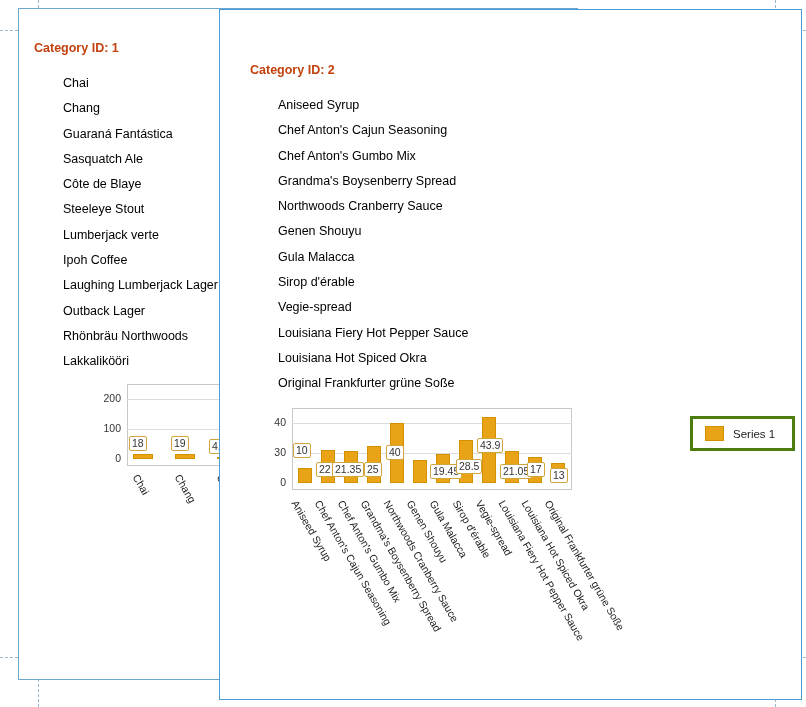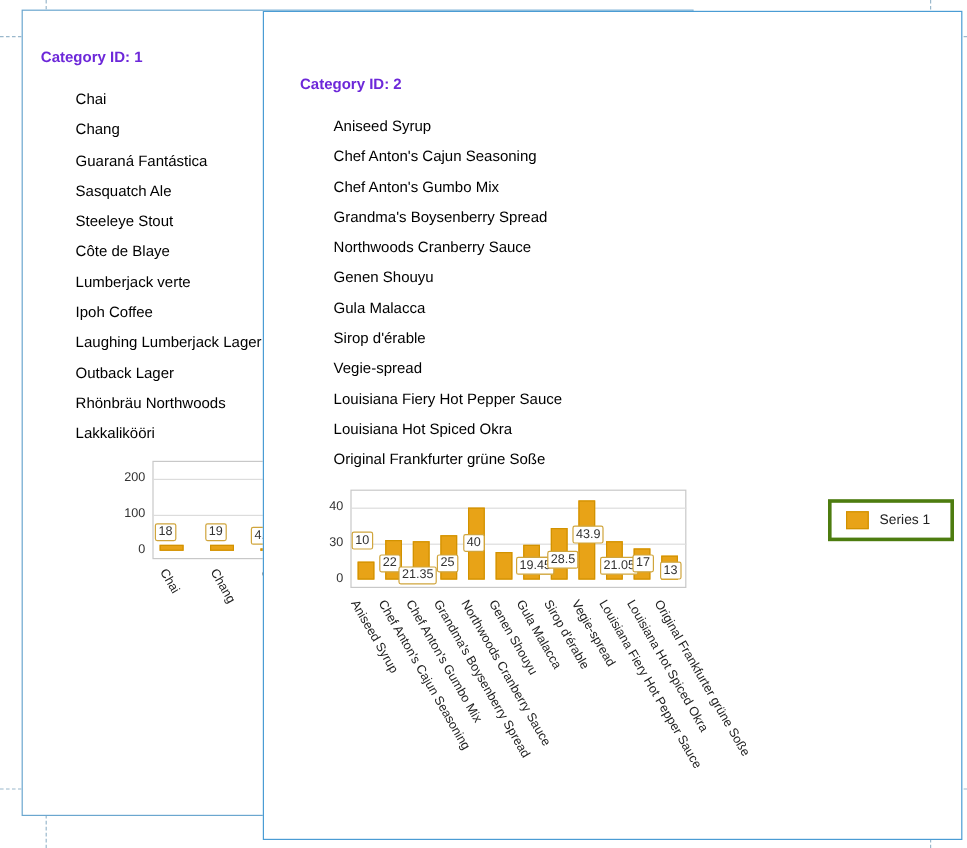--- a/index.html
+++ b/index.html
@@ -51,21 +51,21 @@
     position: absolute;
     left: 0;
     right: 0;
     height: 0;
     border-top: 1px dashed #9ab8cc;
   }
 
   .cat-title {
     position: absolute;
     font-size: 12.5px;
-    color: #6d28d9;
+    color: #c2410c;
     font-weight: bold;
     white-space: nowrap;
   }
 
   .prod-list {
     position: absolute;
     margin: 0;
     padding: 0;
     list-style: none;
   }
@@ -160,22 +160,22 @@
 
   <div class="page" id="page-back">
 
     <div class="cat-title" style="left:15px; top:32px;">Category ID: 1</div>
 
     <ul class="prod-list" style="left:44px; top:62px;">
       <li>Chai</li>
       <li>Chang</li>
       <li>Guaraná Fantástica</li>
       <li>Sasquatch Ale</li>
+      <li>Côte de Blaye</li>
       <li>Steeleye Stout</li>
-      <li>Côte de Blaye</li>
       <li>Lumberjack verte</li>
       <li>Ipoh Coffee</li>
       <li>Laughing Lumberjack Lager</li>
       <li>Outback Lager</li>
       <li>Rhönbräu Northwoods</li>
       <li>Lakkalikööri</li>
     </ul>
 
     <div class="chart-wrap" style="left:50px; top:375px; width:300px; height:220px;">
 
@@ -245,21 +245,21 @@
       <div class="bar" style="left:153px; top:68px; width:14px; height:23px;"></div>
       <div class="bar" style="left:176px; top:62px; width:14px; height:29px;"></div>
       <div class="bar" style="left:199px; top:48px; width:14px; height:43px;"></div>
       <div class="bar" style="left:222px; top:25px; width:14px; height:66px;"></div>
       <div class="bar" style="left:245px; top:59px; width:14px; height:32px;"></div>
       <div class="bar" style="left:268px; top:65px; width:14px; height:26px;"></div>
       <div class="bar" style="left:291px; top:71px; width:14px; height:20px;"></div>
 
       <div class="dlabel" style="left:33px; top:51px;">10</div>
       <div class="dlabel" style="left:56px; top:70px;">22</div>
-      <div class="dlabel" style="left:72px; top:80px;text-align:right;">21.35</div>
+      <div class="dlabel" style="left:72px; top:70px;text-align:right;">21.35</div>
       <div class="dlabel" style="left:104px; top:70px;">25</div>
       <div class="dlabel" style="left:126px; top:53px;">40</div>
       <div class="dlabel" style="left:144px; top:72px;margin-left:32px;">15.5</div>
       <div class="dlabel" style="left:170px; top:72px;">19.45</div>
       <div class="dlabel" style="left:196px; top:67px;">28.5</div>
       <div class="dlabel" style="left:217px; top:46px;">43.9</div>
       <div class="dlabel" style="left:240px; top:72px;">21.05</div>
       <div class="dlabel" style="left:267px; top:70px;">17</div>
       <div class="dlabel" style="left:290px; top:76px;">13</div>
 

